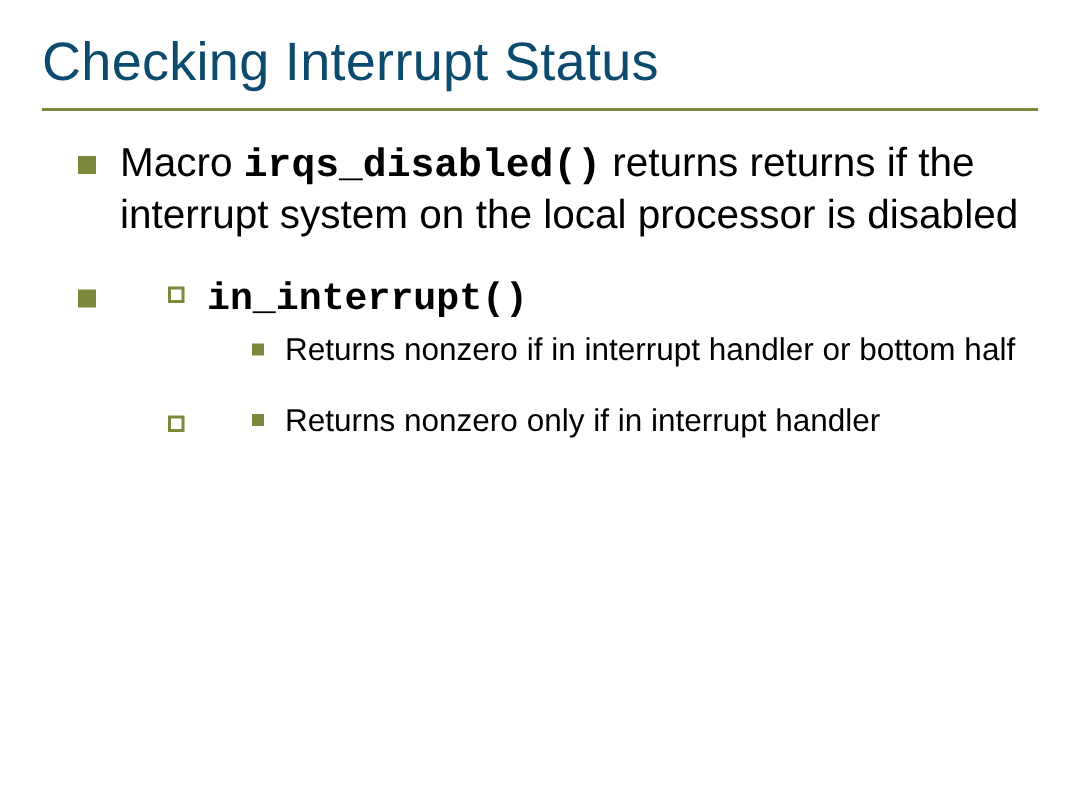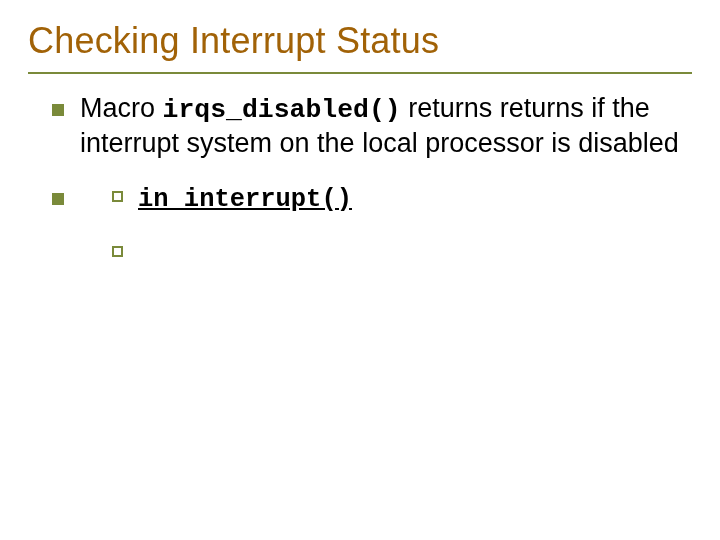--- a/index.html
+++ b/index.html
@@ -15,21 +15,21 @@
   .slide {
     width: 720px;
     height: 540px;
     box-sizing: border-box;
     padding: 20px 28px 20px 28px;
     position: relative;
   }
   .title {
     font-size: 36px;
     font-weight: normal;
-    color: #a16207;
+    color: #0c4a6e;
     margin: 0 0 10px 0;
     letter-spacing: 0.2px;
   }
   .rule {
     border: none;
     border-top: 2px solid #7a8a3a;
     margin: 0 0 18px 0;
   }
   ul.lvl1 {
     list-style: none;
@@ -56,21 +56,20 @@
     list-style: none;
     margin: 6px 0 0 0;
     padding: 0 0 0 30px;
   }
   ul.lvl2 > li {
     position: relative;
     font-size: 26px;
     line-height: 1.3;
     margin: 20px 0 8px 0;
     padding-left: 28px;
-    text-decoration: underline;
   }
   ul.lvl2 > li::before {
     content: "";
     position: absolute;
     left: 2px;
     top: 10px;
     width: 11px;
     height: 11px;
     box-sizing: border-box;
     border: 2px solid #7a8a3a;
@@ -111,19 +110,25 @@
   <hr class="rule">
 
   <ul class="lvl1">
     <li>
       <span>Macro </span><code class="mono">irqs_disabled()</code><span> returns returns if the interrupt system on the local processor is disabled</span>
     </li>
     <li>
       <ul class="lvl2">
         <li>
           <code class="mono">in_interrupt()</code>
+          <ul class="lvl3">
+            <li>Returns nonzero if in interrupt handler or bottom half</li>
+          </ul>
         </li>
         <li>
+          <ul class="lvl3">
+            <li>Returns nonzero only if in interrupt handler</li>
+          </ul>
         </li>
       </ul>
     </li>
   </ul>
 </div>
 
 </body></html>

